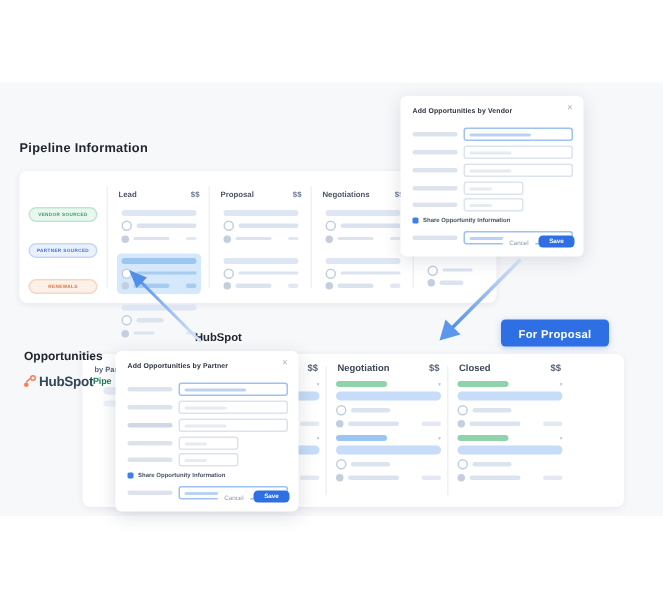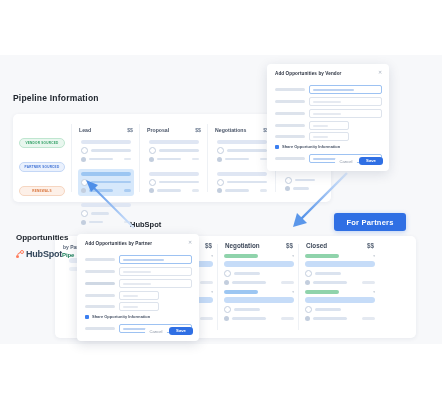--- a/index.html
+++ b/index.html
@@ -376,21 +376,21 @@
       <stop offset="0%" stop-color="#dce9fb"></stop>
         <stop offset="100%" stop-color="#4f8fe8"></stop>
     </linearGradient>
   </defs>
   <line x1="59" y1="5" x2="13" y2="51" stroke="url(#gd)" stroke-width="2.4"></line>
   <polygon points="5,59 9,45 19,55" fill="#5b97ea"></polygon>
 </svg>
 
 <div id="pl-title">HubSpot</div>
 
-<div id="partners-btn">For Partners</div>
+<div id="partners-btn">For Proposal</div>
 
 <div id="pl-card">
   <div class="pl-leftlbl">by Partner</div>
   <div class="pl-leftcaret">▾</div>
   <div class="pl-leftline"></div>
   <div class="pl-leftline2"></div>
 
   <div class="pl-div" style="left:81px;"></div>
   <div class="pl-div" style="left:162px;"></div>
   <div class="pl-div" style="left:243px;"></div>

